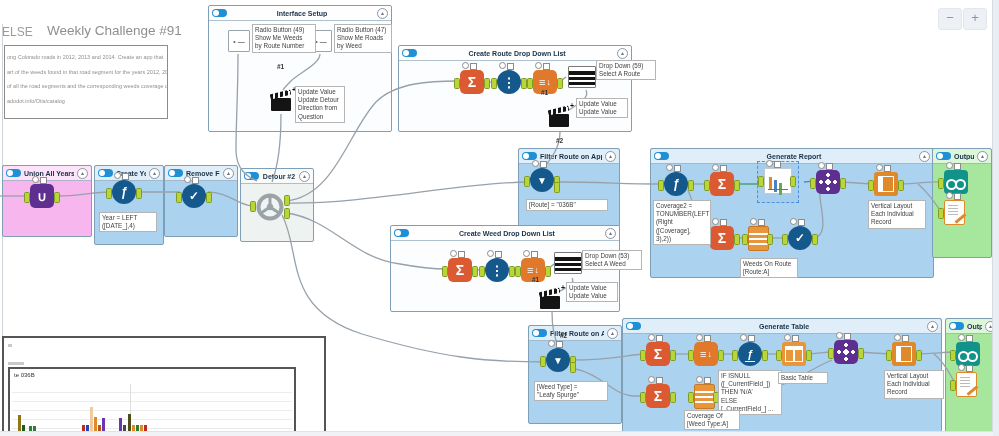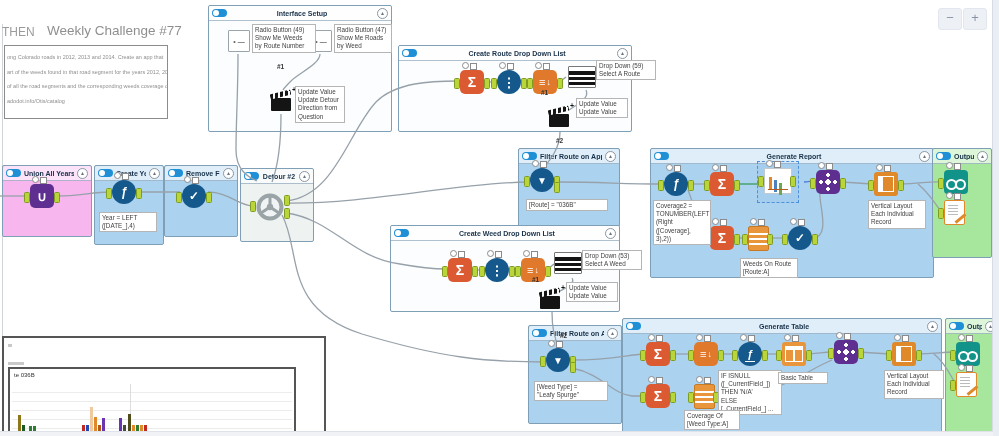--- a/index.html
+++ b/index.html
@@ -99,22 +99,22 @@
 </style>
 </head>
 <body>
 
 <div class="page-edge"></div>
 <div class="right-strip"></div>
 <div class="bottom-strip"></div>
 <div class="zoom-btn" style="left:938px">−</div>
 <div class="zoom-btn" style="left:963px">+</div>
 
-<div class="brand">THEN</div>
-<div class="wtitle">Weekly Challenge #77</div>
+<div class="brand">ELSE</div>
+<div class="wtitle">Weekly Challenge #91</div>
 <div class="descbox">
   <span>ong Colorado roads in 2012, 2013 and 2014.  Create an app that</span>
   <span>art of the weeds found in that road segment for the years 2012, 2013</span>
   <span>of all the road segments and the corresponding weeds coverage on</span>
   <span>adodot.info/Otis/catalog</span>
 </div>
 
 <svg class="wires" width="999" height="436">
   <path d="M0,196 L28,196"></path>
   <path d="M56,196 C80,196 92,192 110,192"></path>

